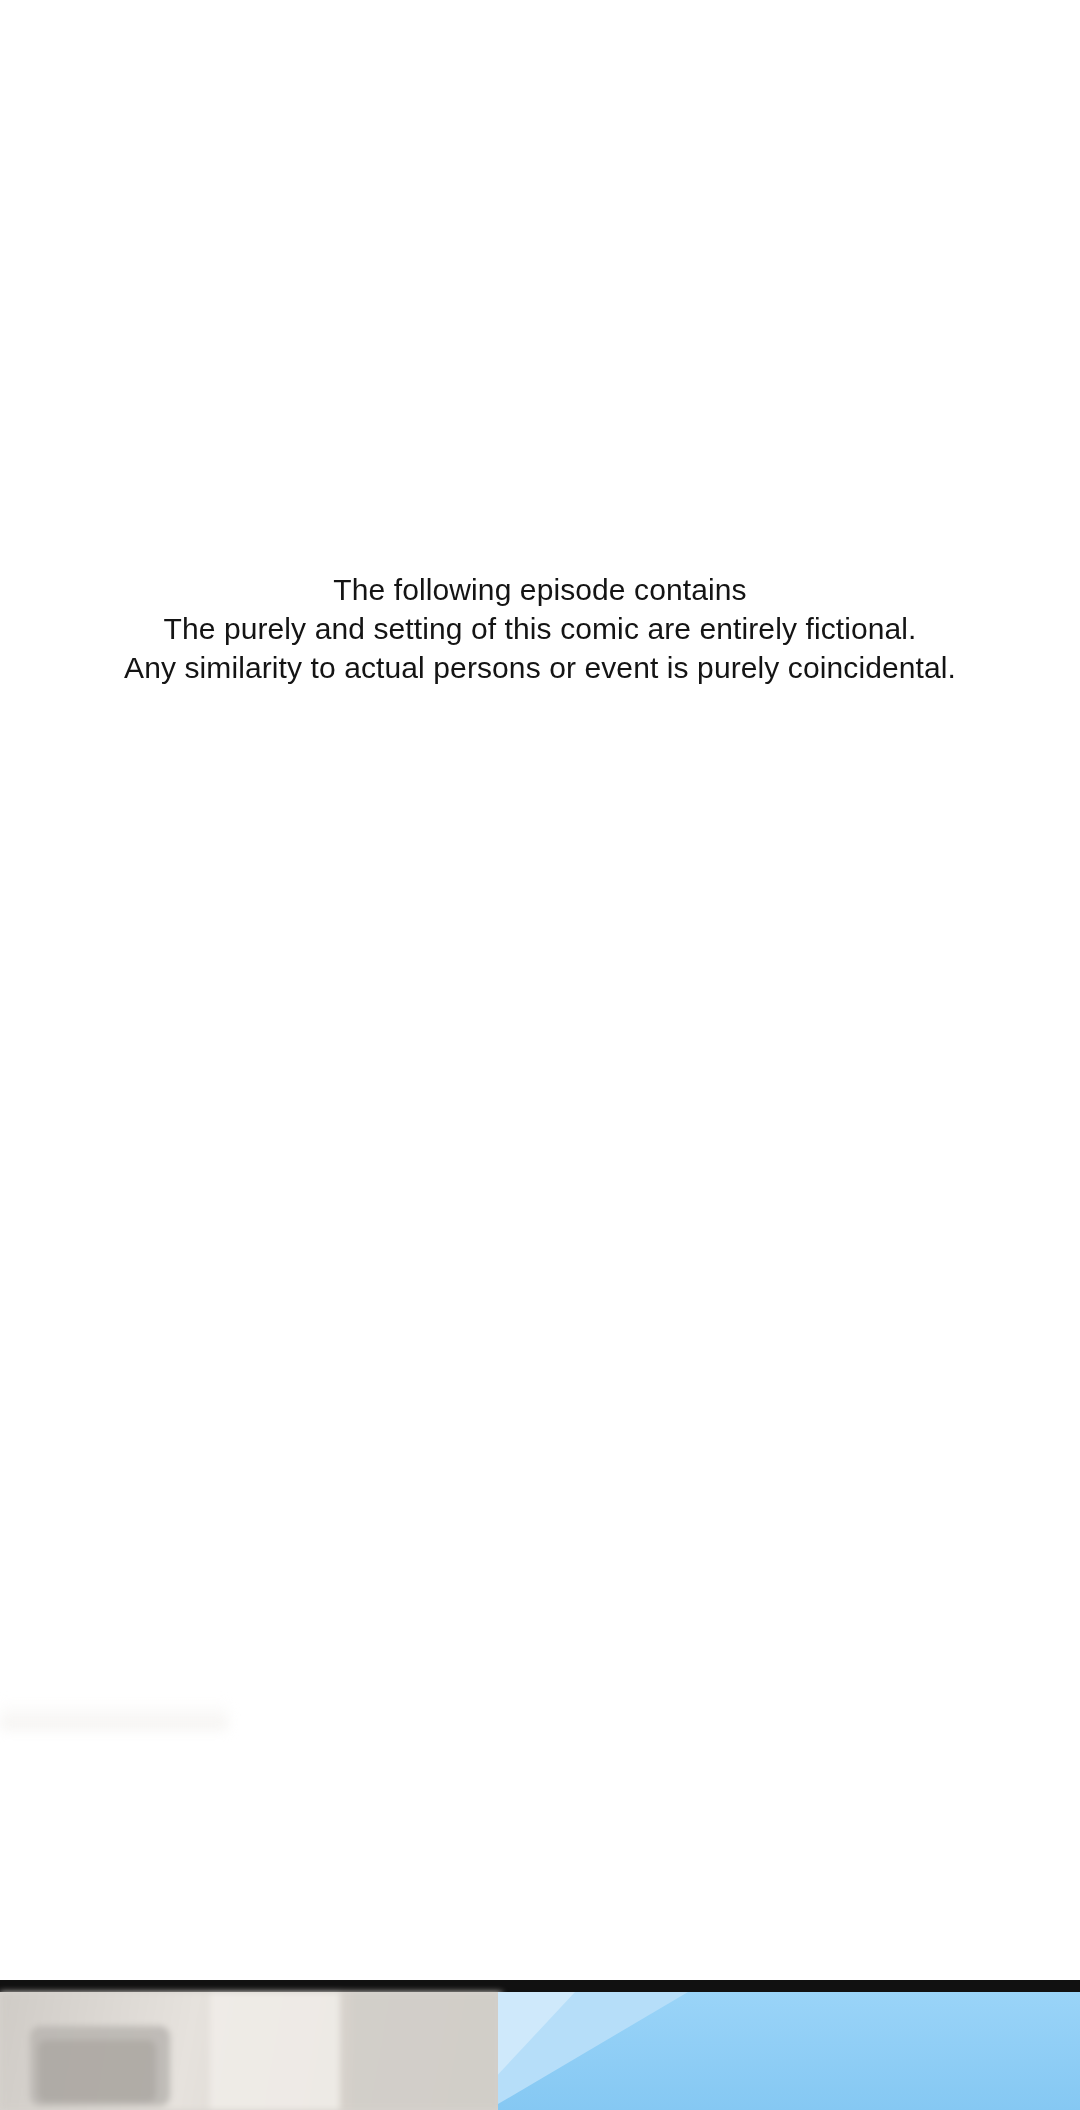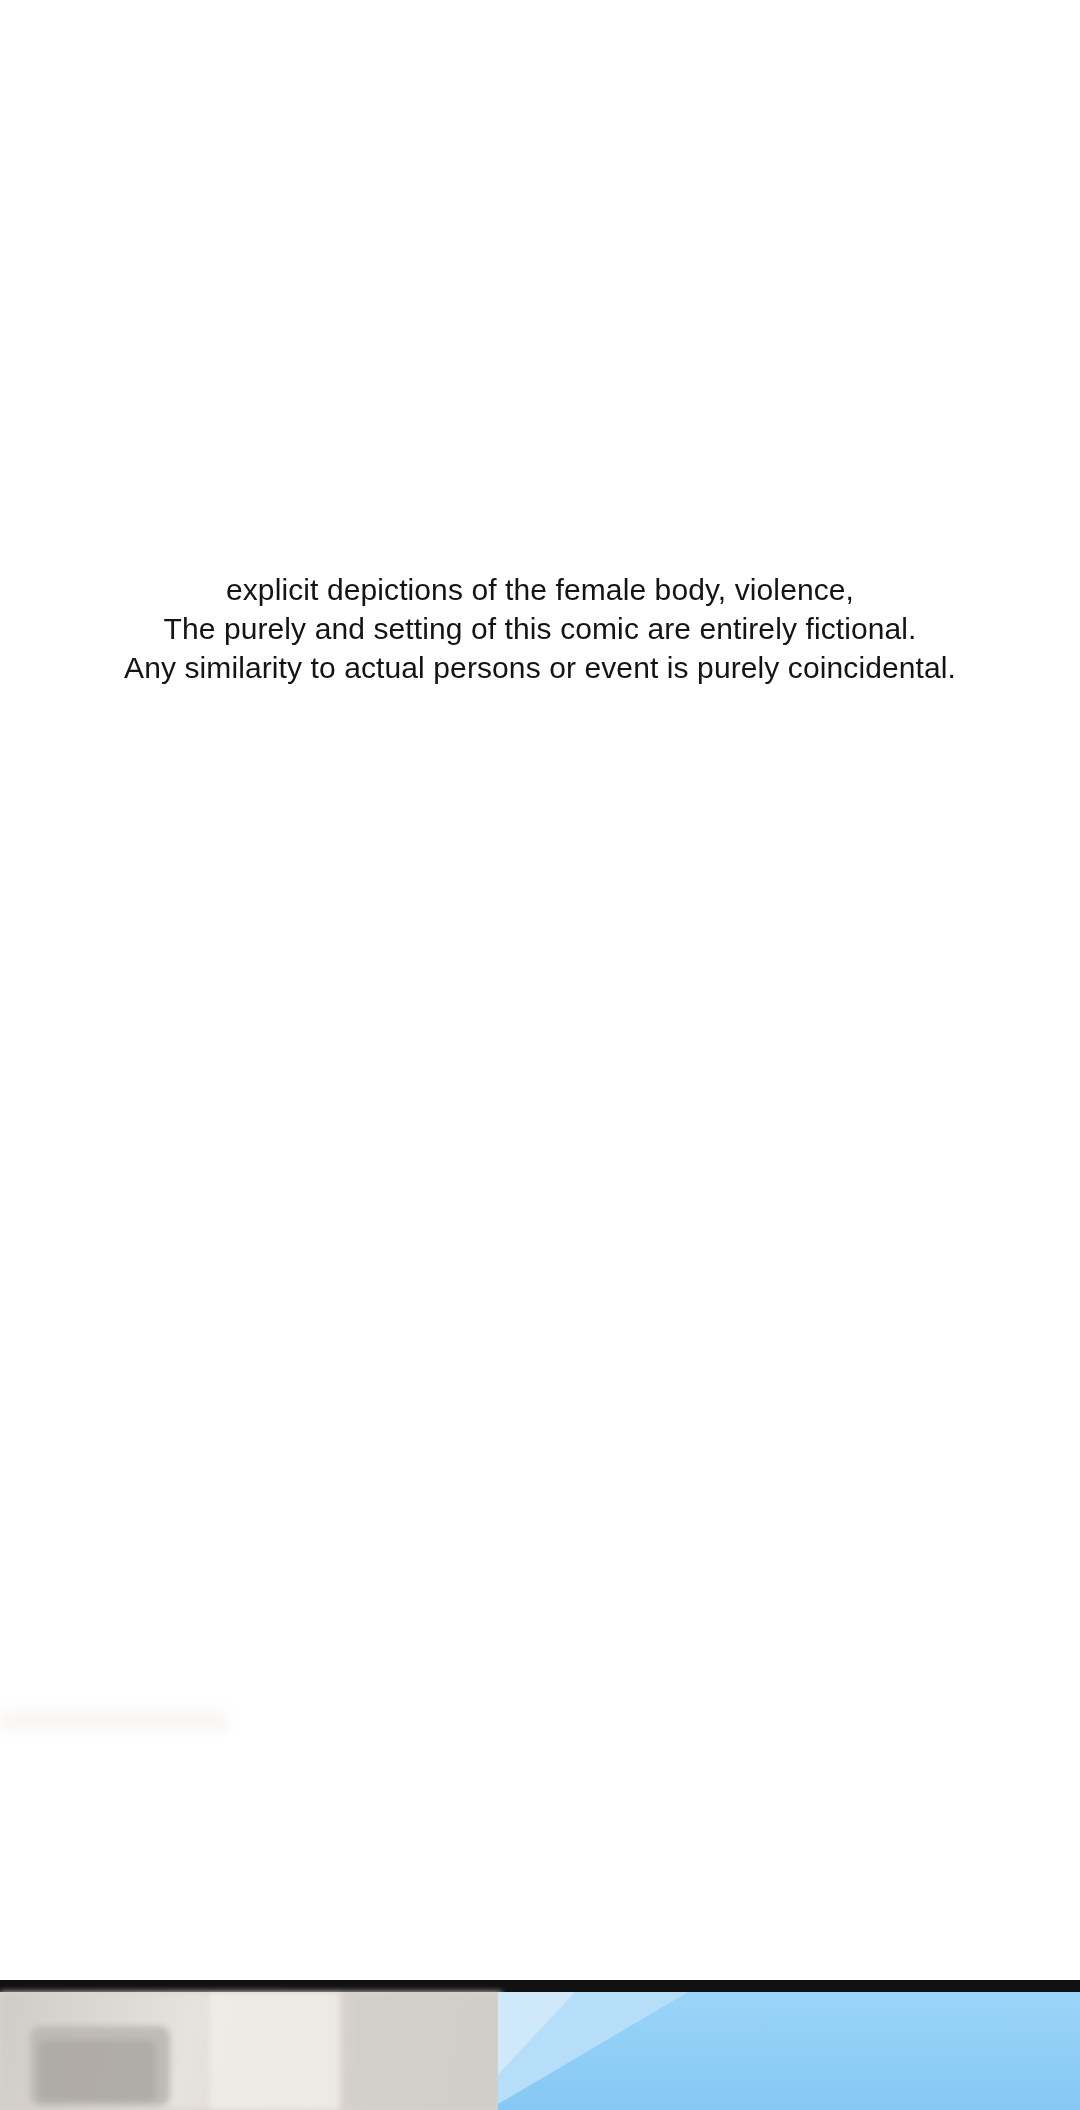--- a/index.html
+++ b/index.html
@@ -160,21 +160,21 @@
     background: #cfe9fb;
     clip-path: polygon(0 0, 70% 0, 0 70%);
   }
 </style>
 </head>
 <body>
 
 <div class="page">
 
   <div class="disclaimer">
-    <span class="line">explicit depictions of the female body, violence,</span>
+    <span class="line">The following episode contains</span>
     <span class="line">The purely and setting of this comic are entirely fictional.</span>
     <span class="line">Any similarity to actual persons or event is purely coincidental.</span>
   </div>
 
   <div class="panel-ghost"></div>
 
   <div class="bottom-strip">
     <div class="strip-divider"></div>
     <div class="strip-body">
       <div class="strip-left">

